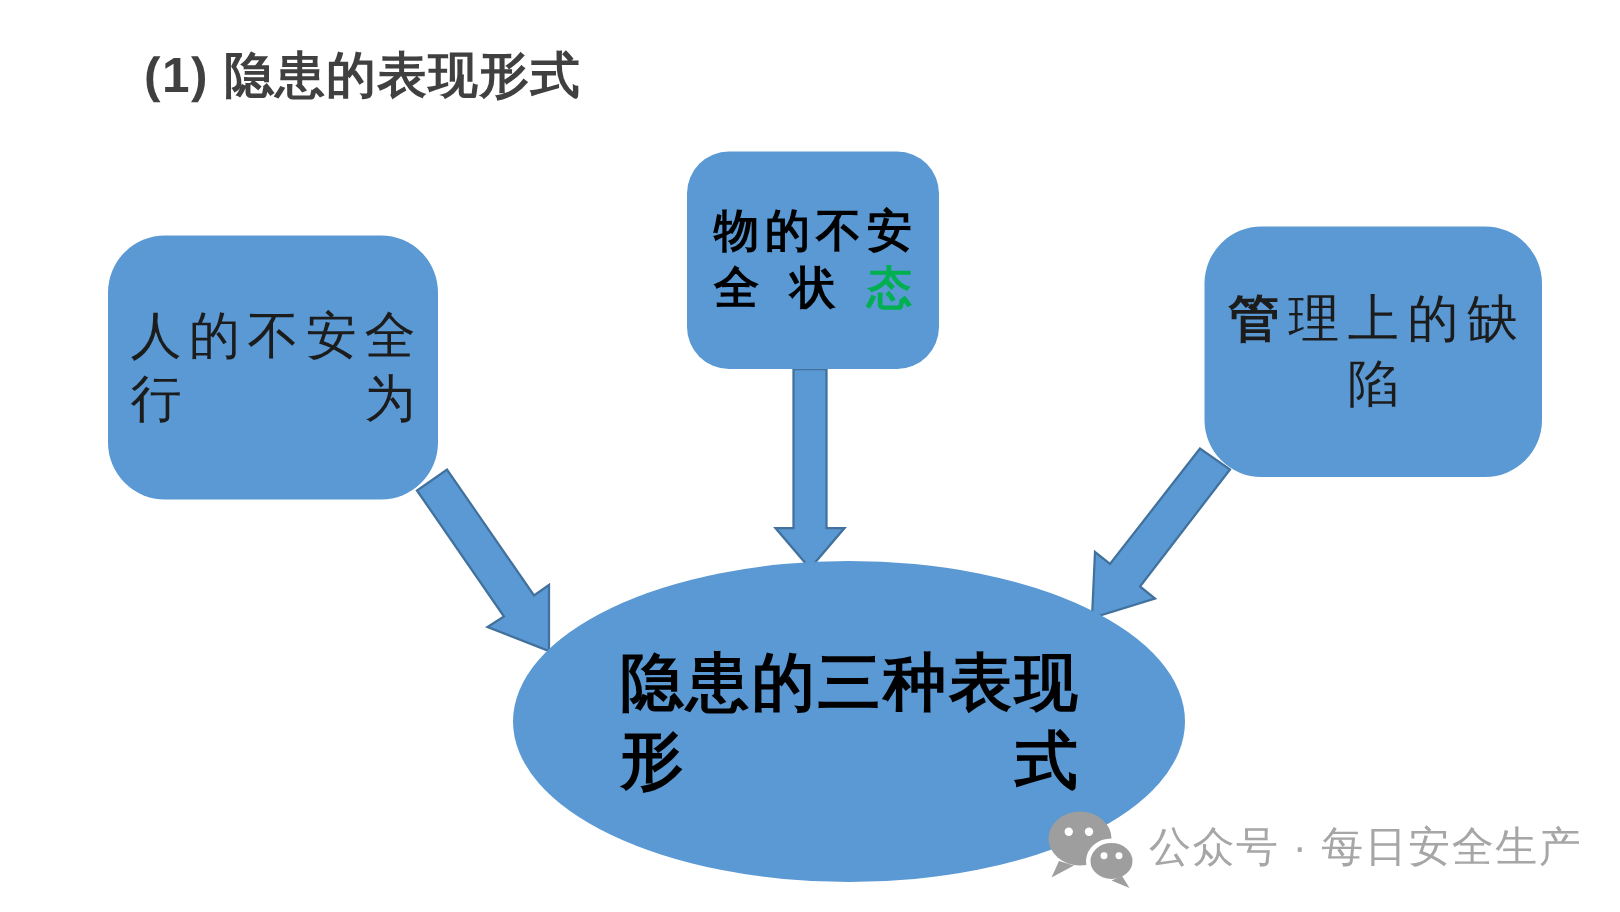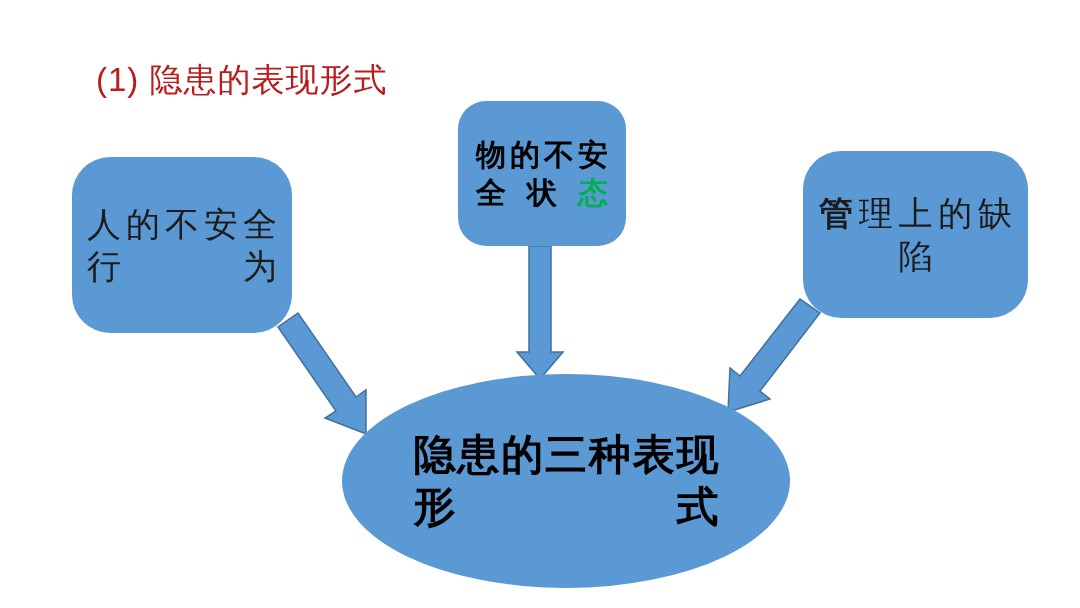--- a/index.html
+++ b/index.html
@@ -3,22 +3,22 @@
 <meta charset="utf-8">
 <style>
   html,body{margin:0;padding:0;}
   body{
     width:1080px;height:608px;overflow:hidden;background:#ffffff;
     font-family:"Liberation Sans","DejaVu Sans",sans-serif;
   }
   .canvas{position:relative;width:1080px;height:608px;background:#ffffff;}
 
   .title{
-    position:absolute;left:96px;top:58px;
-    font-size:33px;font-weight:400;color:#b91c1c;letter-spacing:1px;
+    position:absolute;left:96px;top:28px;
+    font-size:33px;font-weight:700;color:#404040;letter-spacing:1px;
     white-space:nowrap;
   }
 
   .arrows{position:absolute;left:0;top:0;width:1080px;height:608px;}
   .arrow{fill:#5A99D3;stroke:#41719C;stroke-width:1.5;}
 
   .box{
     position:absolute;background:#5A99D3;box-sizing:border-box;
     display:flex;flex-direction:column;justify-content:center;
     color:#1c1c1c;
@@ -111,14 +111,27 @@
           <span>表</span>
           <span>现</span>
         </div>
       <div class="bline distribute">
           <span>形</span>
           <span>式</span>
         </div>
     </div>
   </div>
 
+  <div class="watermark">
+    <svg width="62" height="54" viewBox="0 0 62 54" xmlns="http://www.w3.org/2000/svg" aria-hidden="true">
+      <ellipse cx="24" cy="21" rx="21" ry="18" fill="#9E9E9E"></ellipse>
+      <path d="M10 36 L5 47 L20 39 Z" fill="#9E9E9E"></path>
+      <circle cx="16.5" cy="16.5" r="2.8" fill="#ffffff"></circle>
+      <circle cx="30" cy="16.5" r="2.8" fill="#ffffff"></circle>
+      <ellipse cx="45" cy="36" rx="15.5" ry="13.5" fill="#9E9E9E" stroke="#ffffff" stroke-width="3"></ellipse>
+      <path d="M52 46 L57 54 L45 49 Z" fill="#9E9E9E"></path>
+      <circle cx="40" cy="32.5" r="2.3" fill="#ffffff"></circle>
+      <circle cx="50" cy="32.5" r="2.3" fill="#ffffff"></circle>
+    </svg>
+    <span class="watermark-text">公众号 · 每日安全生产</span>
+  </div>
 
 </div>
 
 </body></html>

